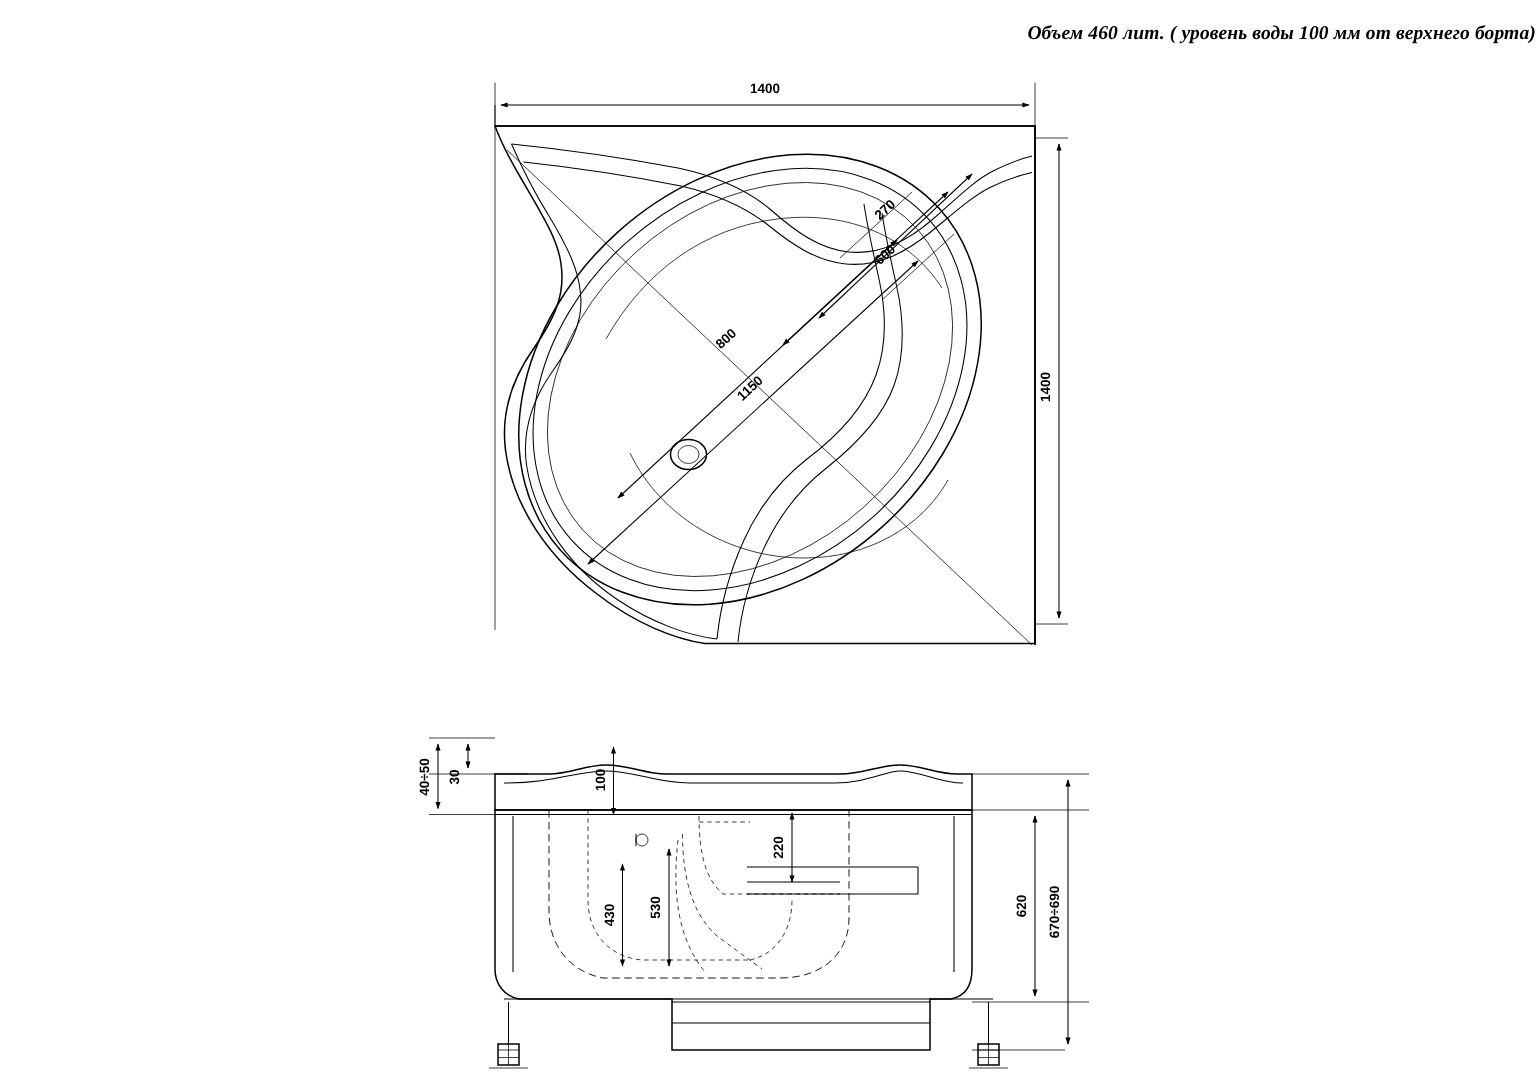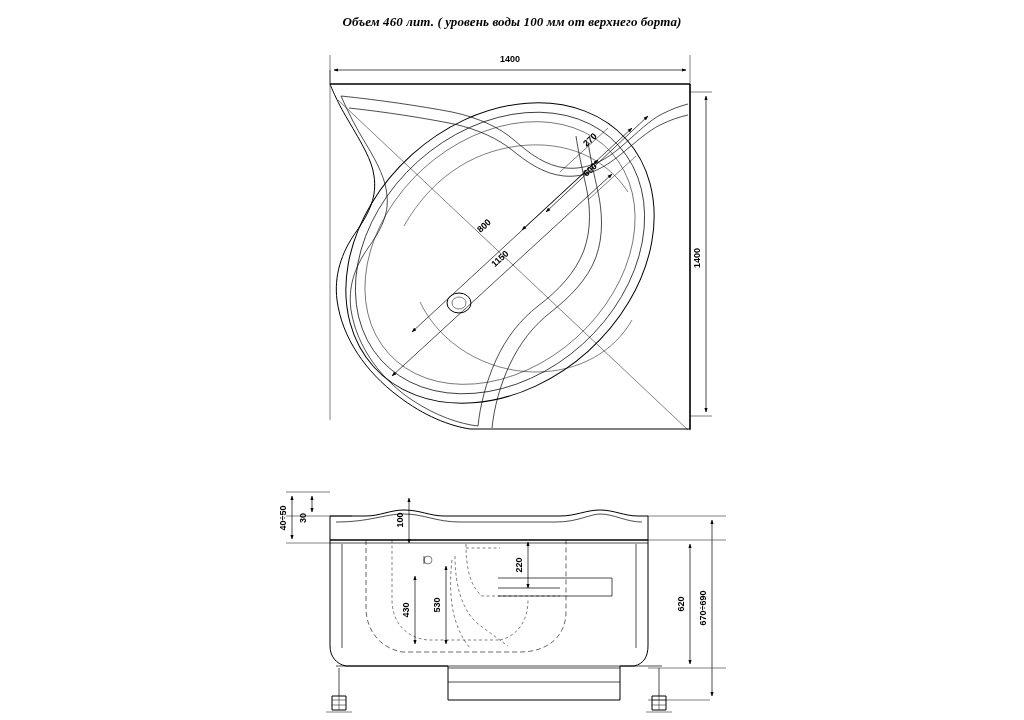--- a/index.html
+++ b/index.html
@@ -20,21 +20,21 @@
     left: 0;
     top: 0;
     width: 1024px;
     height: 720px;
   }
   .title-text {
     position: absolute;
     left: 0;
     top: 14px;
     width: 1024px;
-    text-align: center;
+    text-align: right;
     font-family: "Liberation Serif", serif;
     font-style: italic;
     font-weight: bold;
     font-size: 13px;
     letter-spacing: 0.1px;
     color: #000000;
   }
   svg text {
     font-family: "Liberation Sans", sans-serif;
     font-weight: bold;

